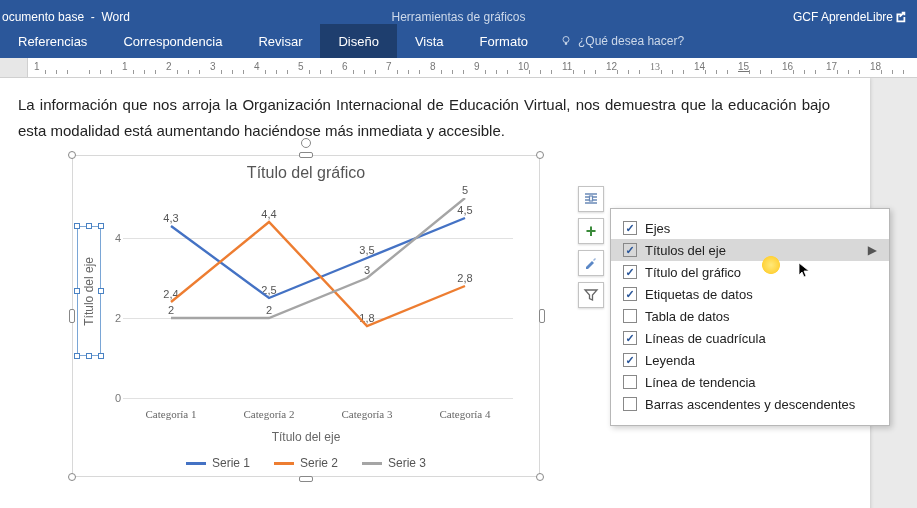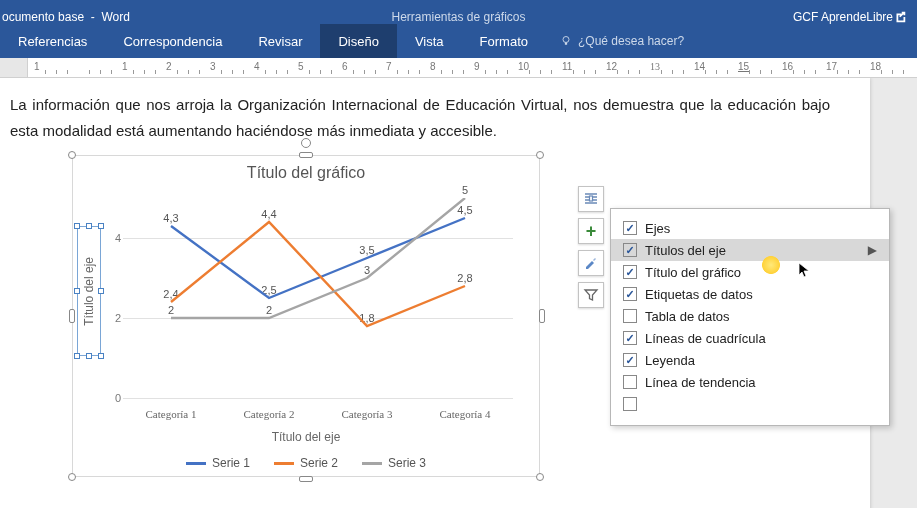--- a/index.html
+++ b/index.html
@@ -98,20 +98,21 @@
     min-height: 520px;
     background: #fff;
     box-shadow: 0 0 4px rgba(0,0,0,.2);
     padding: 14px 40px 20px 40px;
   }
   .para {
     font-size: 15px;
     color: #222;
     line-height: 1.7;
     text-align: justify;
+    margin-left: 8px;
   }
   
   .chart-object {
     position: relative;
     margin: 12px auto 0 62px;
     width: 468px;
     height: 322px;
     border: 1px solid #d8d8d8;
     background: #fff;
   }
@@ -501,20 +502,21 @@
         <div class="fo-item">
           <span class="fo-check">✓</span>
           <span>Leyenda</span>
         </div>
         <div class="fo-item">
           <span class="fo-check"></span>
           <span>Línea de tendencia</span>
         </div>
         <div class="fo-item">
           <span class="fo-check"></span>
+          <span>Barras ascendentes y descendentes</span>
         </div>
       </div>
   </div>
 
   <div class="spark"></div>
   <svg class="cursor" viewBox="0 0 14 16">
     <path d="M1 1l0 12 3-3 2 5 2-1-2-5 5 0z" fill="#000" stroke="#fff" stroke-width="0.8"></path>
   </svg>
 </div>
 

